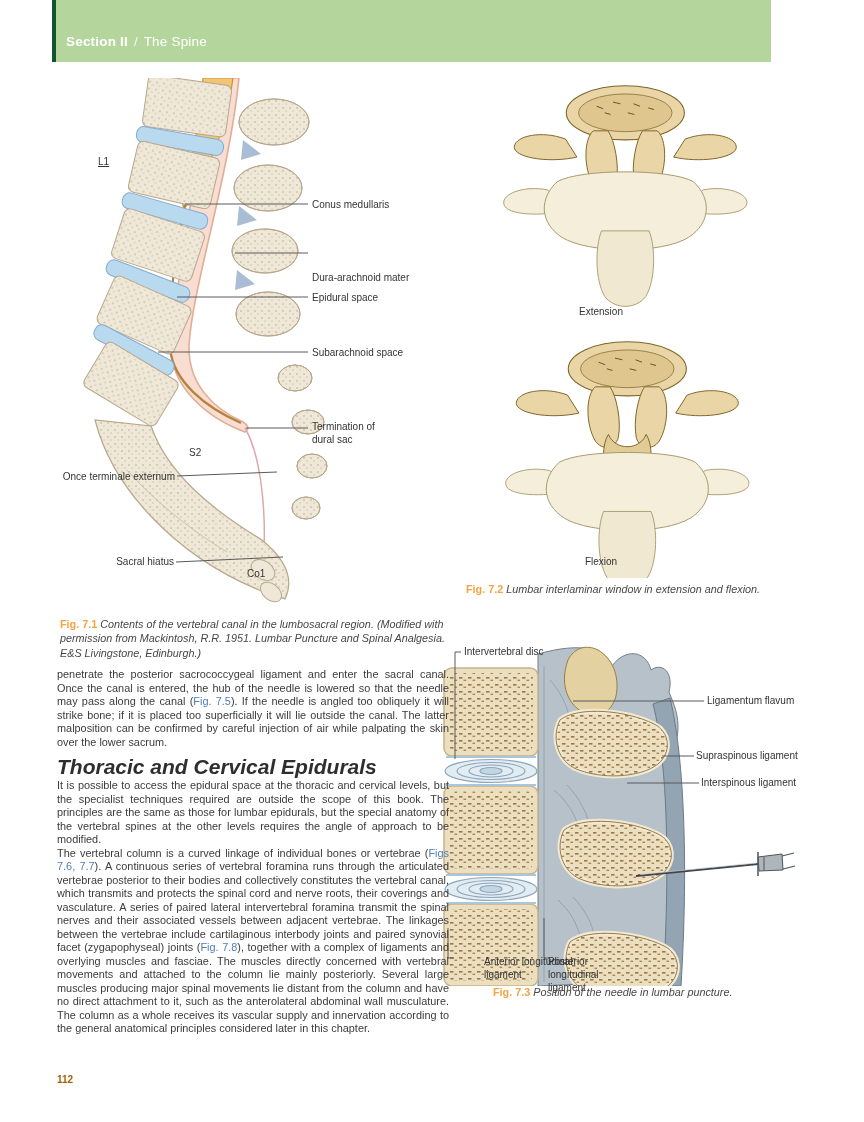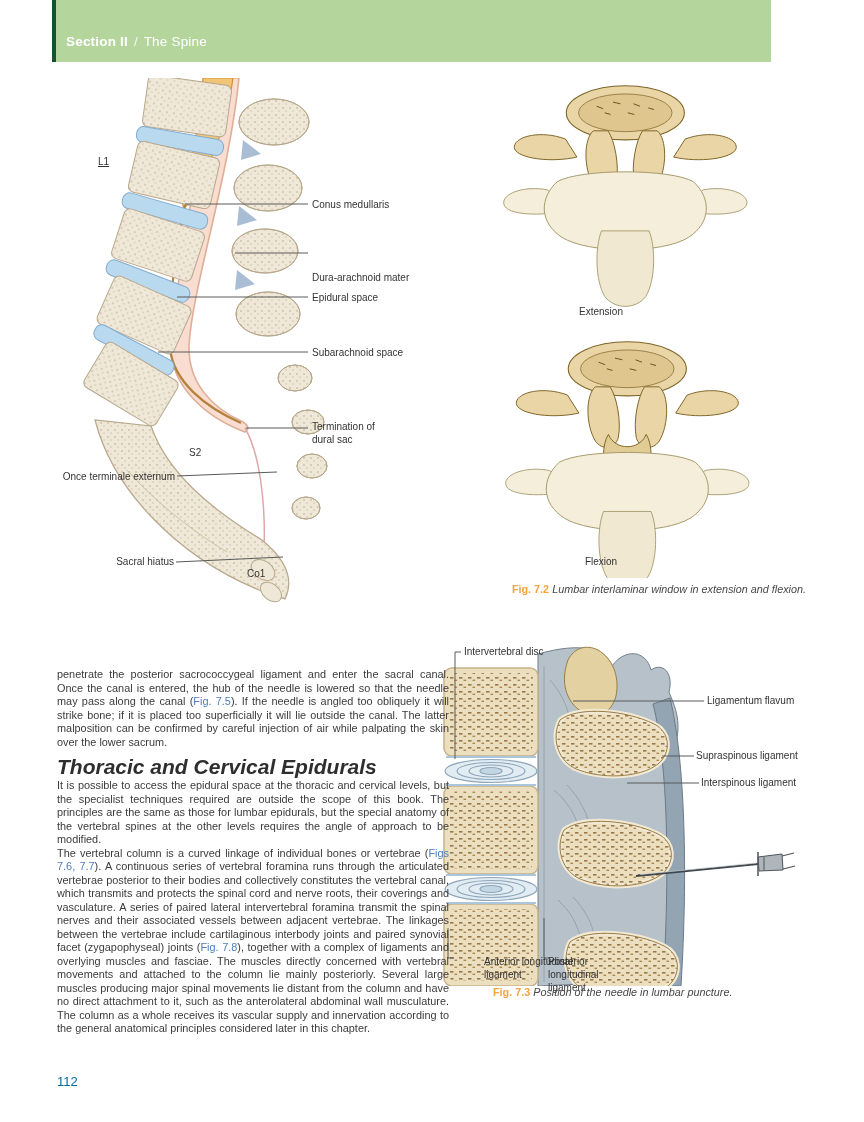--- a/index.html
+++ b/index.html
@@ -18,21 +18,21 @@
   .caption{position:absolute;font-size:10.8px;line-height:14.3px;color:#474747;}
   .caption .tag{font-weight:bold;font-style:normal;color:#f2a342;}
   .caption .cap-text{font-style:italic;}
   
   #bodycol{position:absolute;left:57px;top:668px;width:392px;font-size:10.9px;line-height:13.5px;
            text-align:justify;color:#3b3b3b;}
   #bodycol p{margin:0;}
   .ref{color:#4f7db8;cursor:pointer;}
   h2.italic-head{margin:9px 0 3px 0;font-size:21px;line-height:18px;font-style:italic;font-weight:bold;color:#2e2e2e;}
   h2.blue-head{margin:11px 0 4px 0;font-size:15px;line-height:17px;font-weight:bold;color:#8e96d4;letter-spacing:.3px;}
-  #pagenum{position:absolute;left:57px;top:1074px;font-size:13px;color:#0369a1;}
+  #pagenum{position:absolute;left:57px;top:1074px;font-size:10px;color:#a16207;font-weight:bold;}
   svg{display:block;}
 </style>
 </head>
 <body>
 
 <div id="page">
 
   <div id="headerbar">
     <div id="headertext">
       <span class="sec">Section II</span>
@@ -139,20 +139,24 @@
   <span class="figlabel" style="left:312px;top:198px;position:absolute;">Conus medullaris</span>
   <span class="figlabel" style="left:312px;top:248px;position:absolute;margin-top:23px;">Dura-arachnoid mater</span>
   <span class="figlabel" style="left:312px;top:291px;position:absolute;">Epidural space</span>
   <span class="figlabel" style="left:312px;top:346px;position:absolute;">Subarachnoid space</span>
   <span class="figlabel wrap" style="left:312px;top:420px;width:78px;position:absolute;">Termination of dural sac</span>
   <span class="figlabel" style="left:189px;top:446px;position:absolute;">S2</span>
   <span class="figlabel" style="left:60px;top:470px;width:115px;text-align:right;position:absolute;">Once terminale externum</span>
   <span class="figlabel" style="left:104px;top:555px;width:70px;text-align:right;position:absolute;">Sacral hiatus</span>
   <span class="figlabel" style="left:228px;top:567px;position:absolute;padding-left:19px;">Co1</span>
 
+  <div class="caption" style="left:60px;top:617px;width:386px;">
+    <span class="tag">Fig. 7.1</span>
+    <span class="cap-text">Contents of the vertebral canal in the lumbosacral region. (Modified with permission from Mackintosh, R.R. 1951. Lumbar Puncture and Spinal Analgesia. E&amp;S Livingstone, Edinburgh.)</span>
+  </div>
 
   <div class="figwrap" style="left:462px;top:78px;width:345px;height:500px;">
     <svg width="345" height="500" viewBox="0 0 345 500">
       <defs>
         <g id="u72">
           <path d="M62,72 C30,60 -4,70 0,84 C5,96 45,101 76,94 Z" fill="#e9d5a6" stroke="#7e6527" stroke-width="1.2"></path>
           <path d="M208,72 C240,60 274,70 270,84 C265,96 225,101 194,94 Z" fill="#e9d5a6" stroke="#7e6527" stroke-width="1.2"></path>
           <ellipse cx="135" cy="40" rx="72" ry="33" fill="#e9d5a6" stroke="#7e6527" stroke-width="1.3"></ellipse>
           <ellipse cx="135" cy="40" rx="57" ry="23" fill="#dfc68f" stroke="#8a7035" stroke-width="1"></ellipse>
           <path d="M100,32 l8,3 M120,27 l9,2 M145,29 l8,3 M163,34 l7,2 M110,40 l7,2 M138,40 l8,2" stroke="#6b5420" stroke-width="1.2" fill="none"></path>
@@ -175,21 +179,21 @@
 
       <g transform="translate(30,258) scale(0.82)">
         <use href="#u72" x="30" y="0"></use>
         <rect x="138" y="148" width="56" height="46" rx="18" fill="#6a5a3b"></rect>
         <use href="#l72" x="30" y="142"></use>
       </g>
     </svg>
   </div>
   <span class="figlabel" style="left:566px;top:305px;width:70px;text-align:center;position:absolute;">Extension</span>
   <span class="figlabel" style="left:566px;top:555px;width:70px;text-align:center;position:absolute;">Flexion</span>
-  <div class="caption" style="left:466px;top:582px;width:340px;text-align:right;">
+  <div class="caption" style="left:466px;top:582px;width:340px;">
     <span class="tag">Fig. 7.2</span>
     <span class="cap-text">Lumbar interlaminar window in extension and flexion.</span>
   </div>
 
   <div class="figwrap" style="left:440px;top:640px;width:424px;height:346px;">
     <svg width="424" height="346" viewBox="0 0 424 346">
       <defs>
         <pattern id="trab3" width="9" height="7" patternUnits="userSpaceOnUse">
           <rect x="1" y="2" width="3.5" height="1.6" fill="#97794a"></rect>
           <rect x="5.5" y="4.6" width="2.6" height="1.4" fill="#a8874f"></rect>

